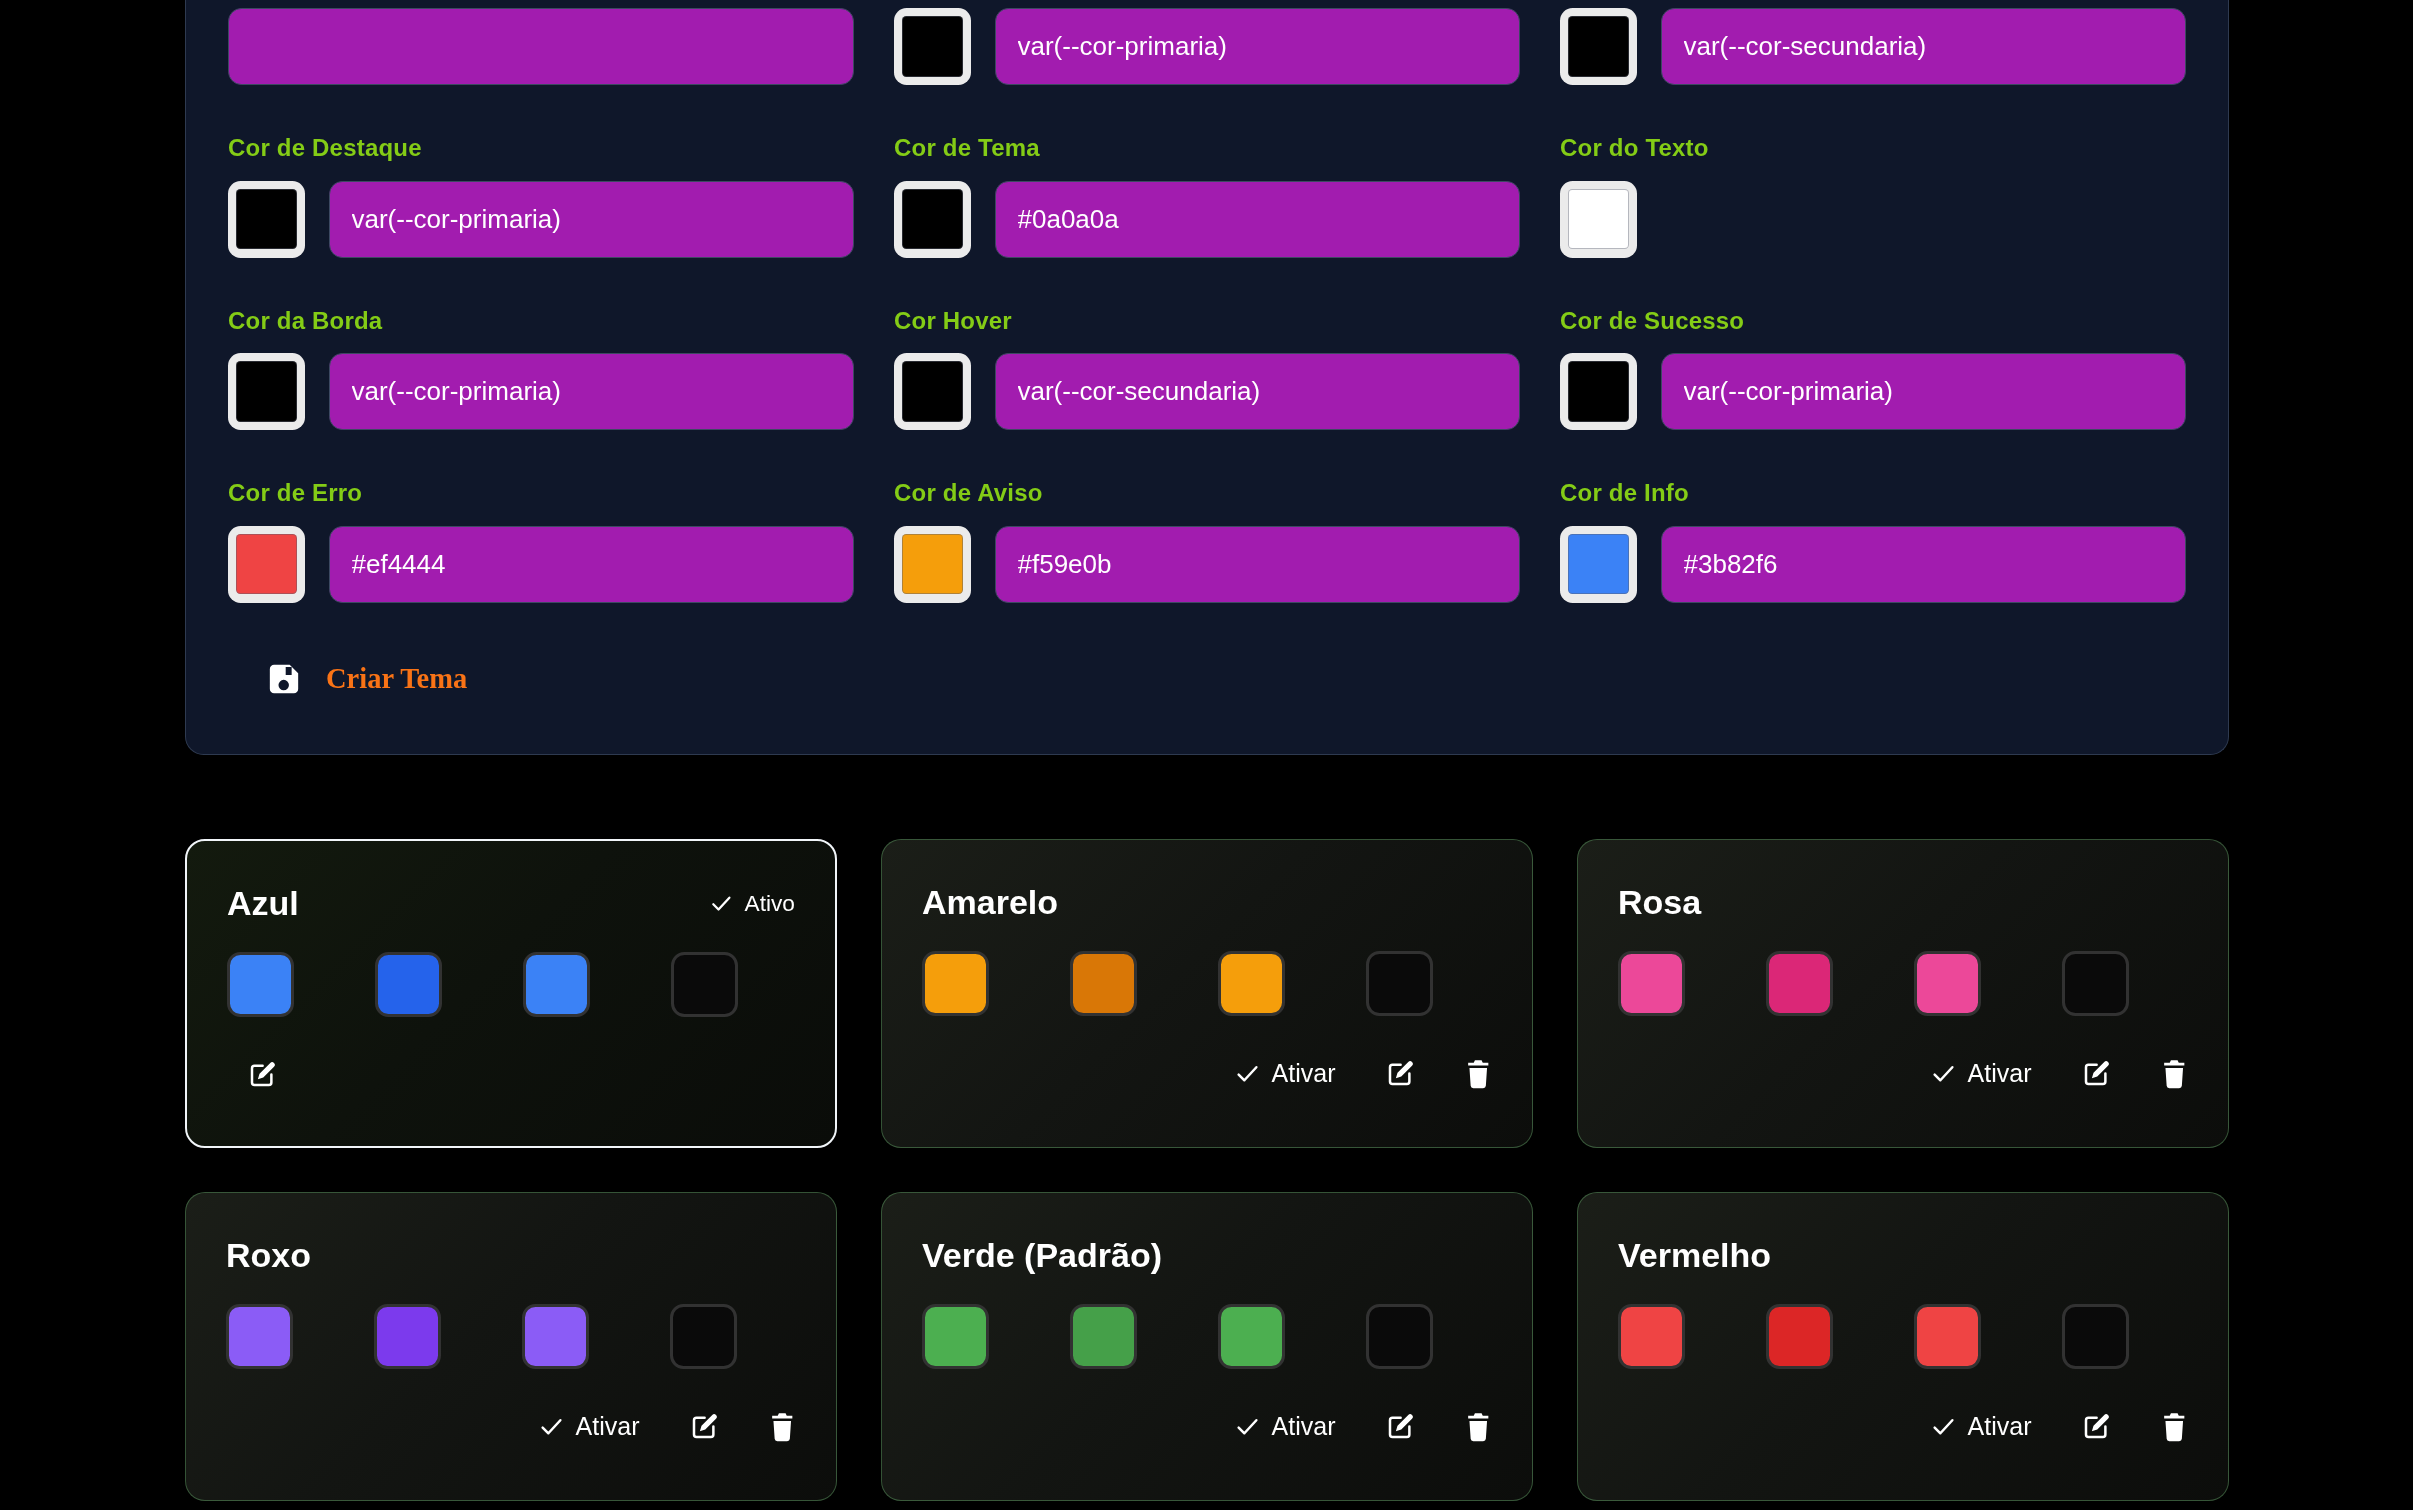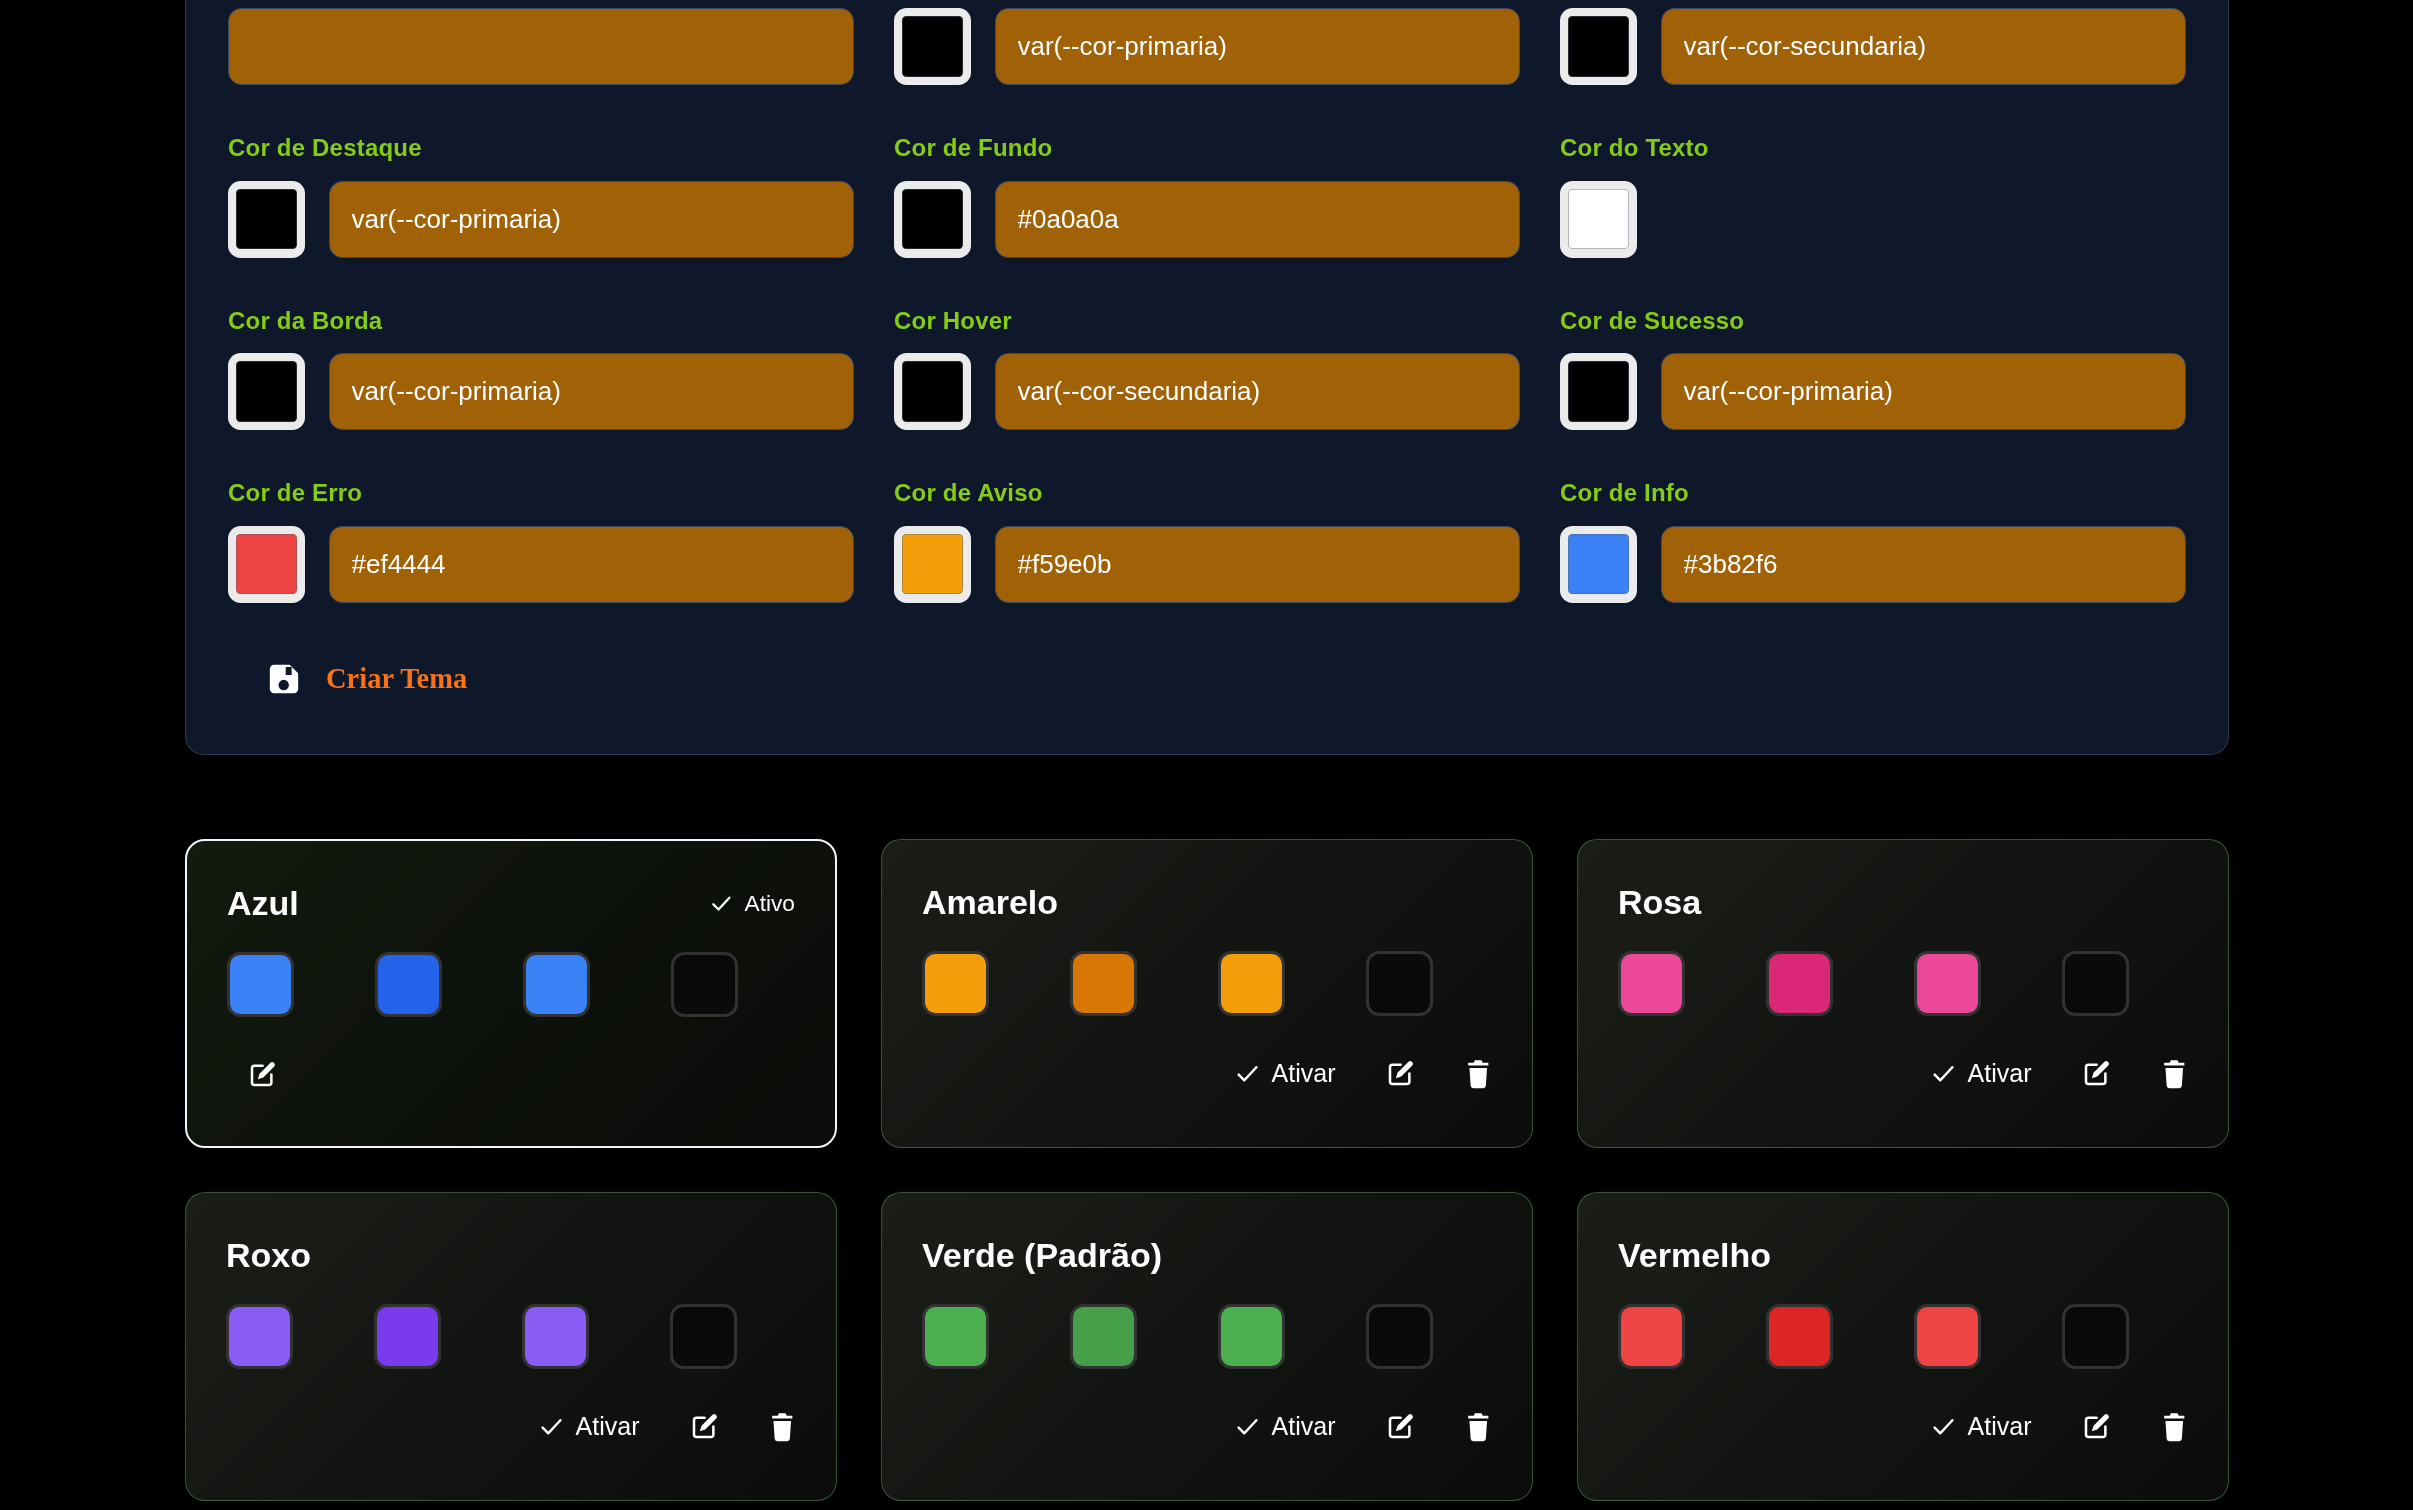--- a/index.html
+++ b/index.html
@@ -15,21 +15,21 @@
   }
   .fgrid { display:grid; grid-template-columns:repeat(3,1fr);
            column-gap:40px; row-gap:49px; }
   .flabel { font-size:24px; font-weight:600; color:#84cc16;
             margin-bottom:18.5px; letter-spacing:0.2px; }
   .fieldrow { display:flex; align-items:center; gap:23.5px; }
   .cswatch { width:77px; height:77px; flex:0 0 auto; background:#ebebeb;
              border-radius:12.6px; padding:8.4px; cursor:pointer; }
   .cswatch .inner { width:100%; height:100%; border-radius:4.2px;
                     border:1.7px solid rgba(90,96,110,.45); }
-  .tinput { flex:1; min-width:0; height:77px; background:#a16207;
+  .tinput { flex:1; min-width:0; height:77px; background:#a21caf;
             border:1.7px solid #3c4961; border-radius:13.4px; color:#fff;
             font-size:26px; font-family:inherit; padding:0 22px; outline:none; }
   .btn-criar { margin:59px 0 0 39px; display:inline-flex; align-items:center;
                gap:25px; background:none; border:none; color:#f97316;
                font-size:28.5px; font-weight:600; font-family:Liberation Serif, serif; cursor:pointer; }
   .btn-criar svg { display:block; }
 
   
   .cards { position:absolute; left:185px; top:839px; width:2044px;
            display:grid; grid-template-columns:repeat(3,1fr); gap:44px; }
@@ -87,21 +87,21 @@
     <div class="fcell">
       <div class="flabel">Cor de Destaque</div>
       <div class="fieldrow">
         <div class="cswatch">
           <div class="inner" style="background: rgb(0, 0, 0);"></div>
         </div>
         <input class="tinput" type="text" value="var(--cor-primaria)" style="">
       </div>
     </div>
     <div class="fcell">
-      <div class="flabel">Cor de Fundo</div>
+      <div class="flabel">Cor de Tema</div>
       <div class="fieldrow">
         <div class="cswatch">
           <div class="inner" style="background: rgb(0, 0, 0);"></div>
         </div>
         <input class="tinput" type="text" value="#0a0a0a" style="">
       </div>
     </div>
     <div class="fcell">
       <div class="flabel">Cor do Texto</div>
       <div class="fieldrow">

